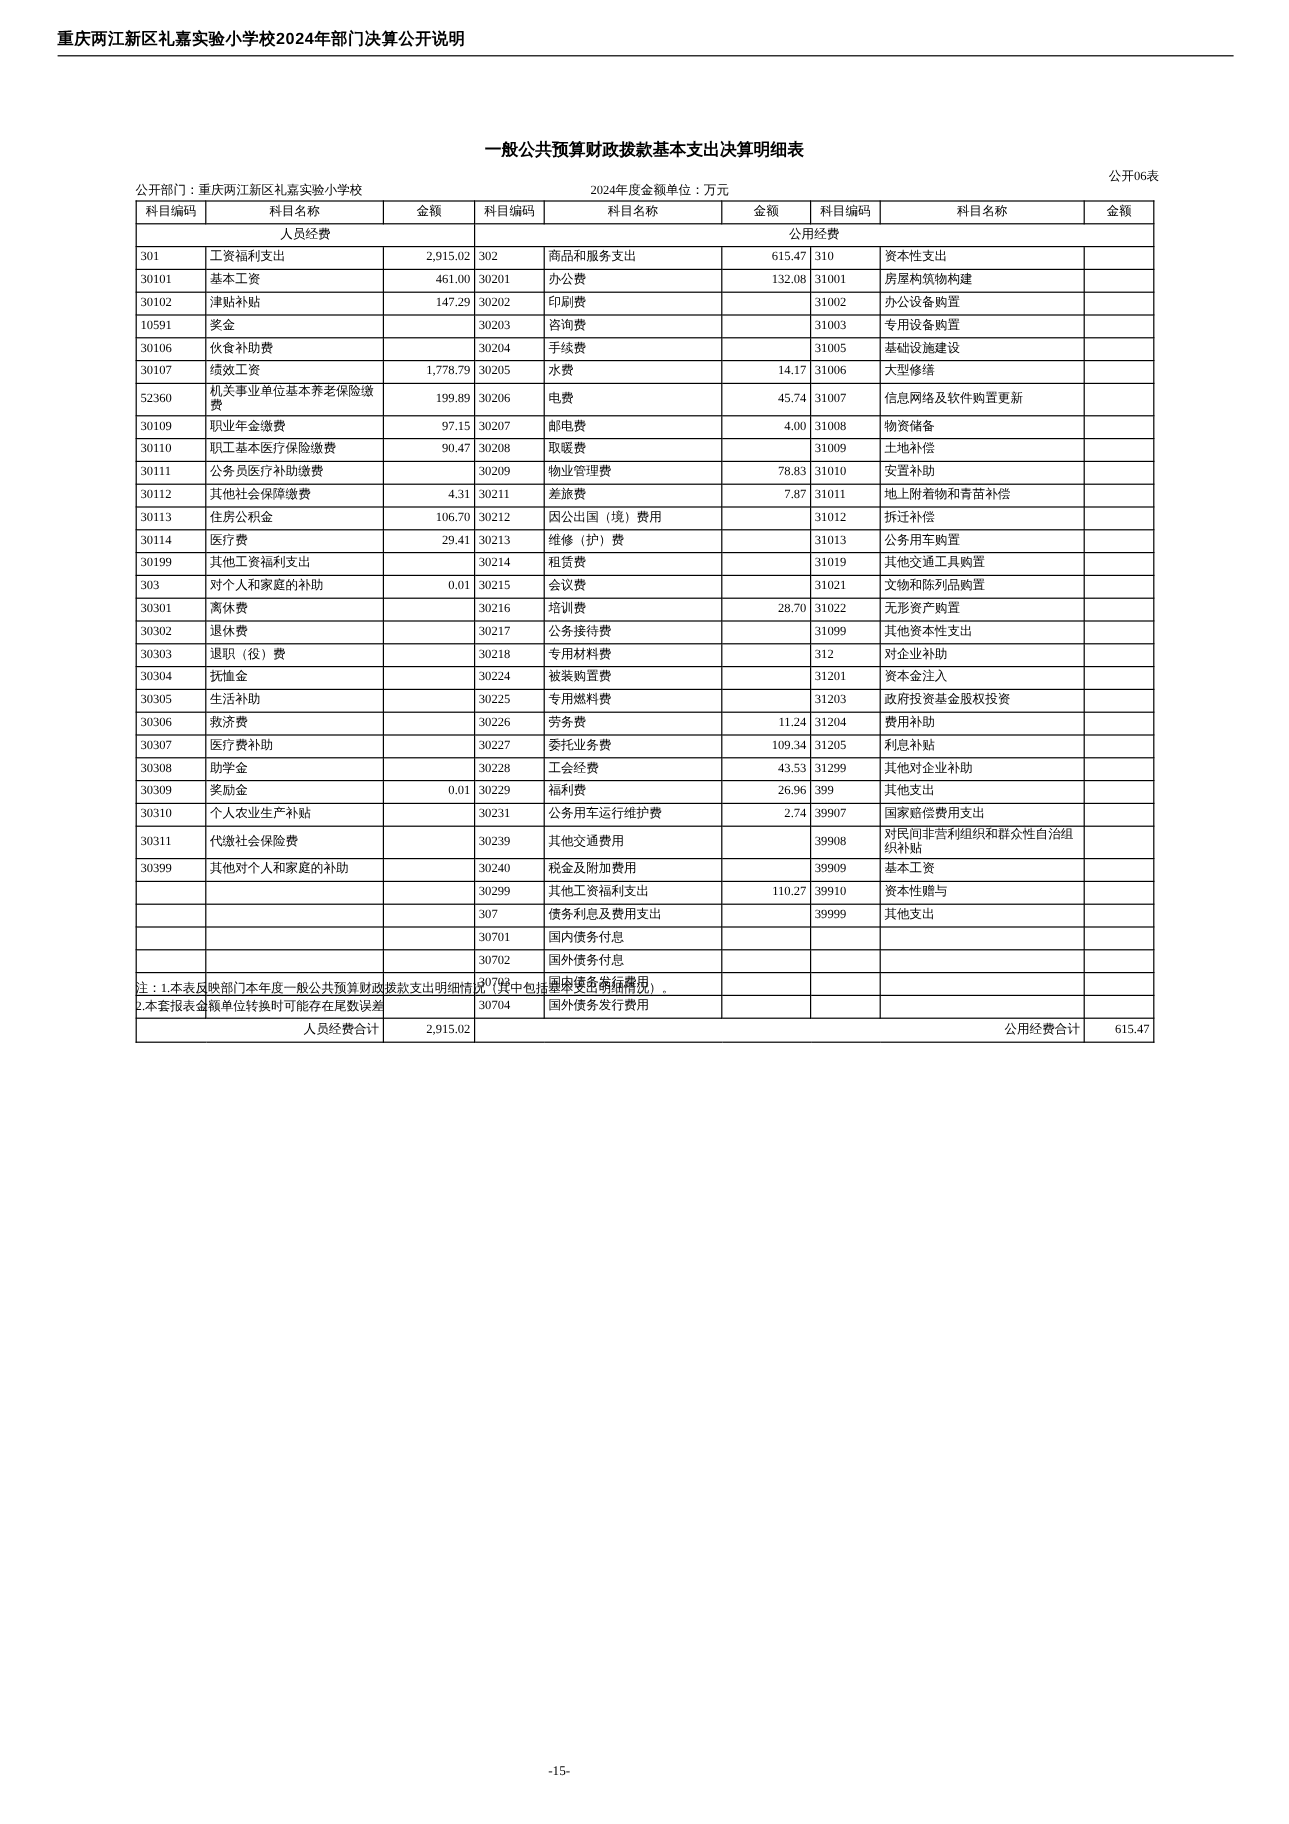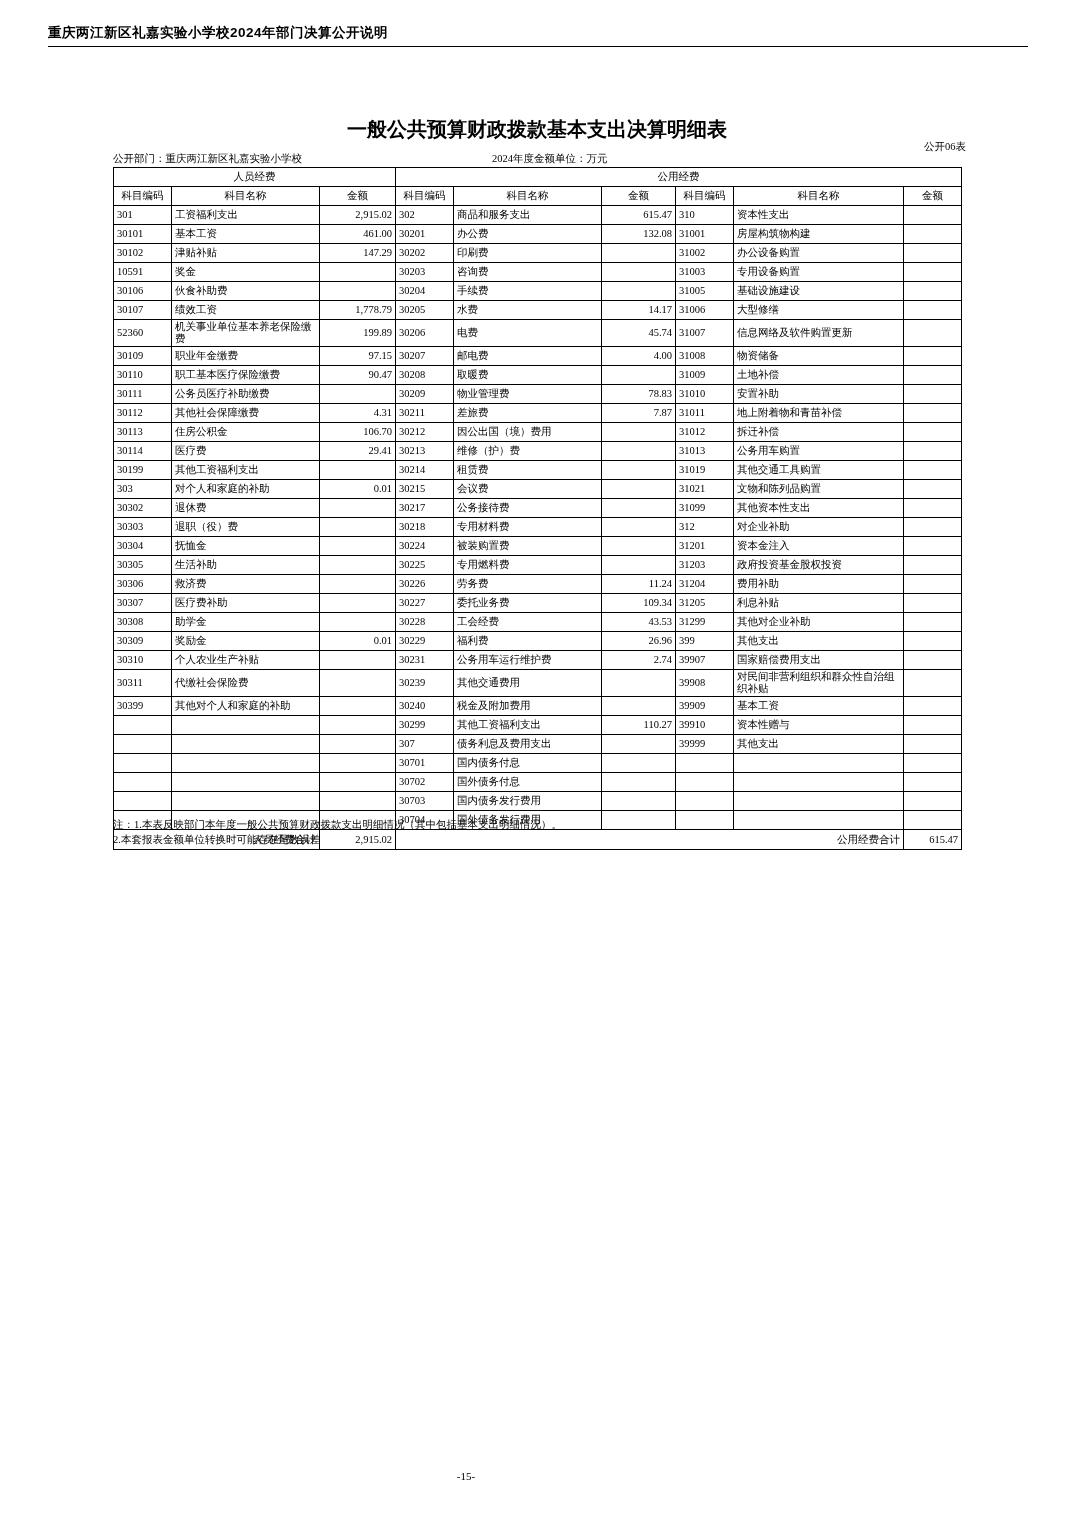--- a/index.html
+++ b/index.html
@@ -37,21 +37,21 @@
     top: 46px;
     width: 980px;
     border-bottom: 1.2px solid #000;
   }
   .doc-title {
     position: absolute;
     left: 0;
     top: 116px;
     width: 1074px;
     text-align: center;
-    font-size: 20px;
+    font-size: 14px;
     font-weight: bold;
     font-family: "Liberation Serif", serif;
   }
   .table-no {
     position: absolute;
     right: 108px;
     top: 140px;
     font-size: 10.5px;
   }
   .meta-row {
@@ -151,34 +151,34 @@
         <col class="c3">
       <col class="c4">
         <col class="c5">
         <col class="c6">
       <col class="c7">
         <col class="c8">
         <col class="c9">
     </colgroup>
     <thead>
       <tr>
-        <th class="grouphead" colspan="3">人员经费</th>
-        <th class="grouphead" colspan="6">公用经费</th>
-      </tr>
-      <tr>
         <th class="colhead">科目编码</th>
         <th class="colhead">科目名称</th>
         <th class="colhead">金额</th>
         <th class="colhead">科目编码</th>
         <th class="colhead">科目名称</th>
         <th class="colhead">金额</th>
         <th class="colhead">科目编码</th>
         <th class="colhead">科目名称</th>
         <th class="colhead">金额</th>
       </tr>
+      <tr>
+        <th class="grouphead" colspan="3">人员经费</th>
+        <th class="grouphead" colspan="6">公用经费</th>
+      </tr>
     </thead>
     <tbody id="table-body">
         <tr>
           <td class="code">301</td>
           <td class="name">工资福利支出</td>
           <td class="amt">2,915.02</td>
           <td class="code">302</td>
           <td class="name">商品和服务支出</td>
           <td class="amt">615.47</td>
           <td class="code">310</td>
@@ -330,20 +330,31 @@
         </tr>
         <tr>
           <td class="code">303</td>
           <td class="name">对个人和家庭的补助</td>
           <td class="amt">0.01</td>
           <td class="code">30215</td>
           <td class="name">会议费</td>
           <td class="amt"></td>
           <td class="code">31021</td>
           <td class="name">文物和陈列品购置</td>
+          <td class="amt"></td>
+        </tr>
+        <tr>
+          <td class="code">30301</td>
+          <td class="name">离休费</td>
+          <td class="amt"></td>
+          <td class="code">30216</td>
+          <td class="name">培训费</td>
+          <td class="amt">28.70</td>
+          <td class="code">31022</td>
+          <td class="name">无形资产购置</td>
           <td class="amt"></td>
         </tr>
         <tr>
           <td class="code">30302</td>
           <td class="name">退休费</td>
           <td class="amt"></td>
           <td class="code">30217</td>
           <td class="name">公务接待费</td>
           <td class="amt"></td>
           <td class="code">31099</td>

